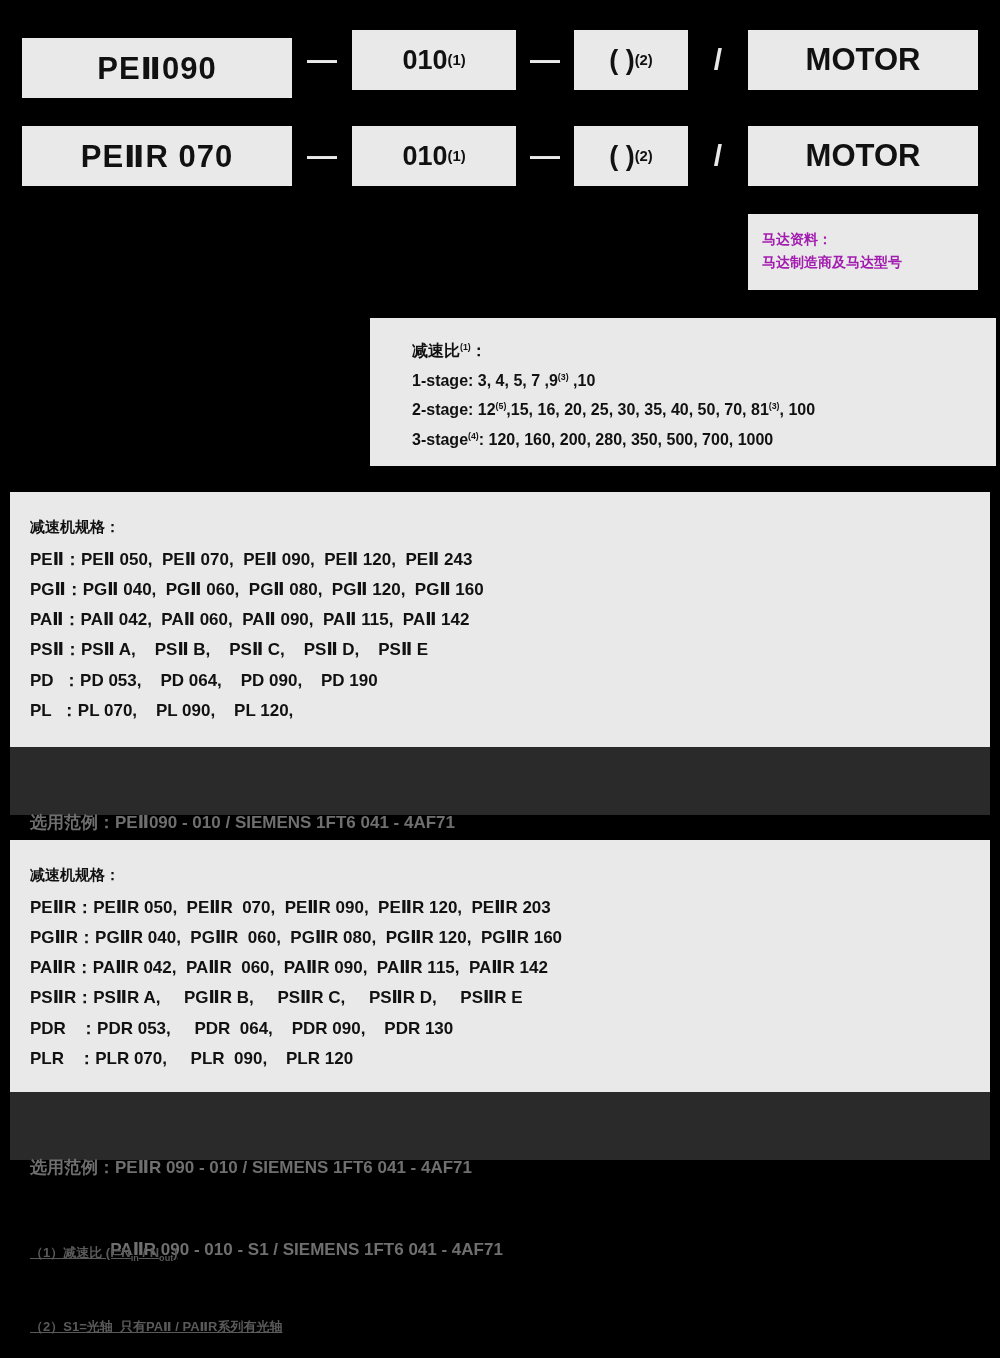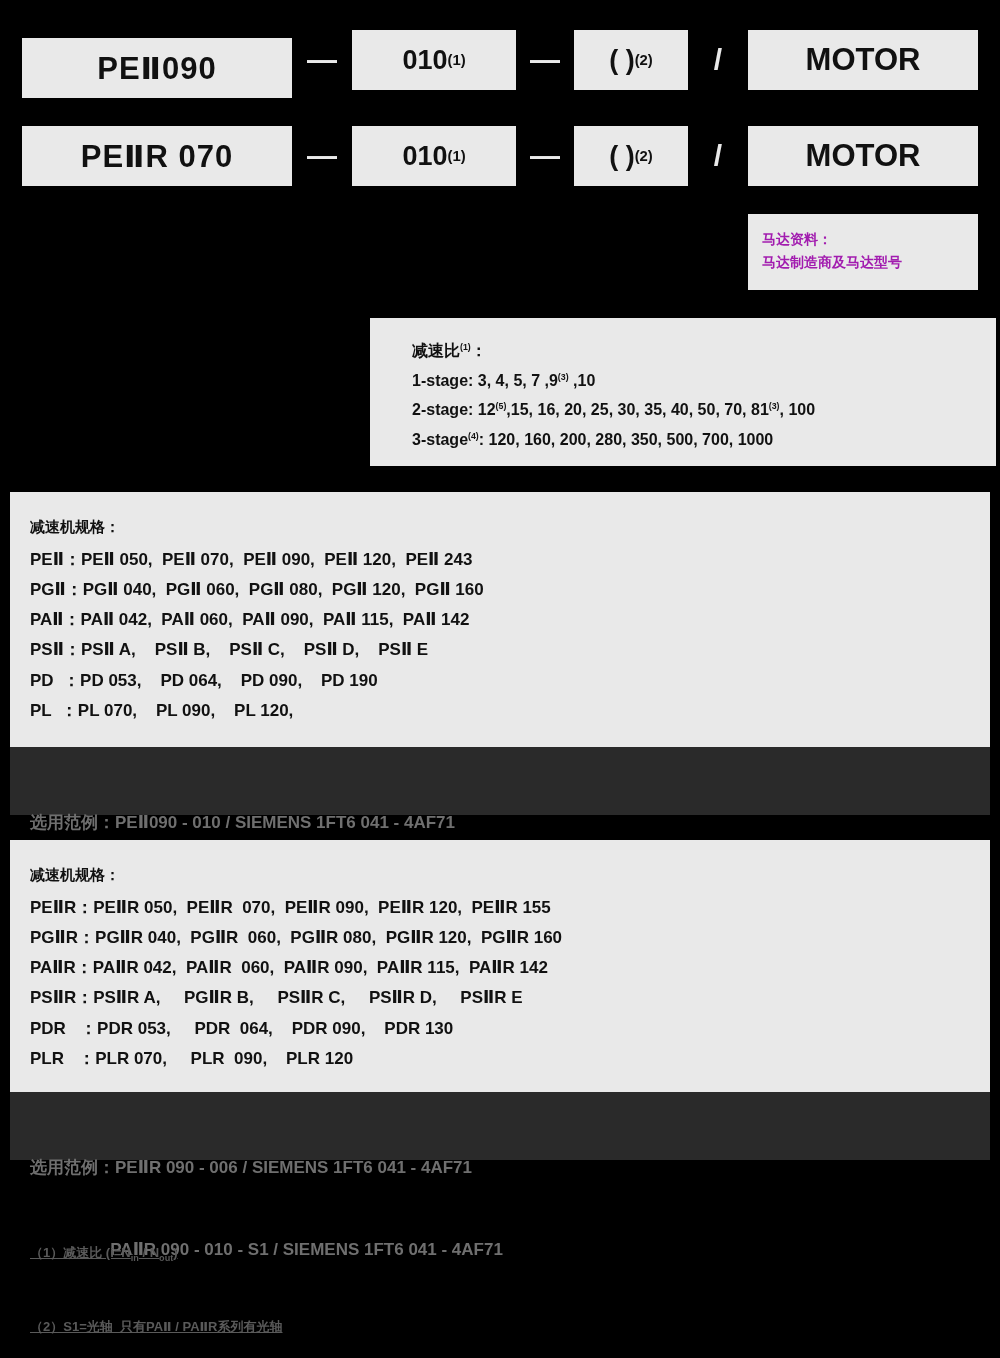--- a/index.html
+++ b/index.html
@@ -183,30 +183,30 @@
     <div class="spec-line">PL  ：PL 070,    PL 090,    PL 120,</div>
   </div>
 
   <div id="ex1">
     <div>选用范例：PEⅡ090 - 010 / SIEMENS 1FT6 041 - 4AF71</div>
     <div>                 PAⅡ090 - 010 - S1 / SIEMENS 1FT6 041 - 4AF71</div>
   </div>
 
   <div id="spec2">
     <div class="title">减速机规格：</div>
-    <div class="spec-line">PEⅡR：PEⅡR 050,  PEⅡR  070,  PEⅡR 090,  PEⅡR 120,  PEⅡR 155</div>
+    <div class="spec-line">PEⅡR：PEⅡR 050,  PEⅡR  070,  PEⅡR 090,  PEⅡR 120,  PEⅡR 203</div>
     <div class="spec-line">PGⅡR：PGⅡR 040,  PGⅡR  060,  PGⅡR 080,  PGⅡR 120,  PGⅡR 160</div>
     <div class="spec-line">PAⅡR：PAⅡR 042,  PAⅡR  060,  PAⅡR 090,  PAⅡR 115,  PAⅡR 142</div>
     <div class="spec-line">PSⅡR：PSⅡR A,     PGⅡR B,     PSⅡR C,     PSⅡR D,     PSⅡR E</div>
     <div class="spec-line">PDR   ：PDR 053,     PDR  064,    PDR 090,    PDR 130</div>
     <div class="spec-line">PLR   ：PLR 070,     PLR  090,    PLR 120</div>
   </div>
 
   <div id="ex2">
-    <div>选用范例：PEⅡR 090 - 006 / SIEMENS 1FT6 041 - 4AF71</div>
+    <div>选用范例：PEⅡR 090 - 010 / SIEMENS 1FT6 041 - 4AF71</div>
     <div>                 PAⅡR 090 - 010 - S1 / SIEMENS 1FT6 041 - 4AF71</div>
   </div>
 
   <div id="footnotes">
     <div class="fn">（1）减速比 (i=N<sub>in</sub> / N<sub>out</sub>)</div>
     <div class="fn">（2）S1=光轴  只有PAⅡ / PAⅡR系列有光轴</div>
     
     
     
     

